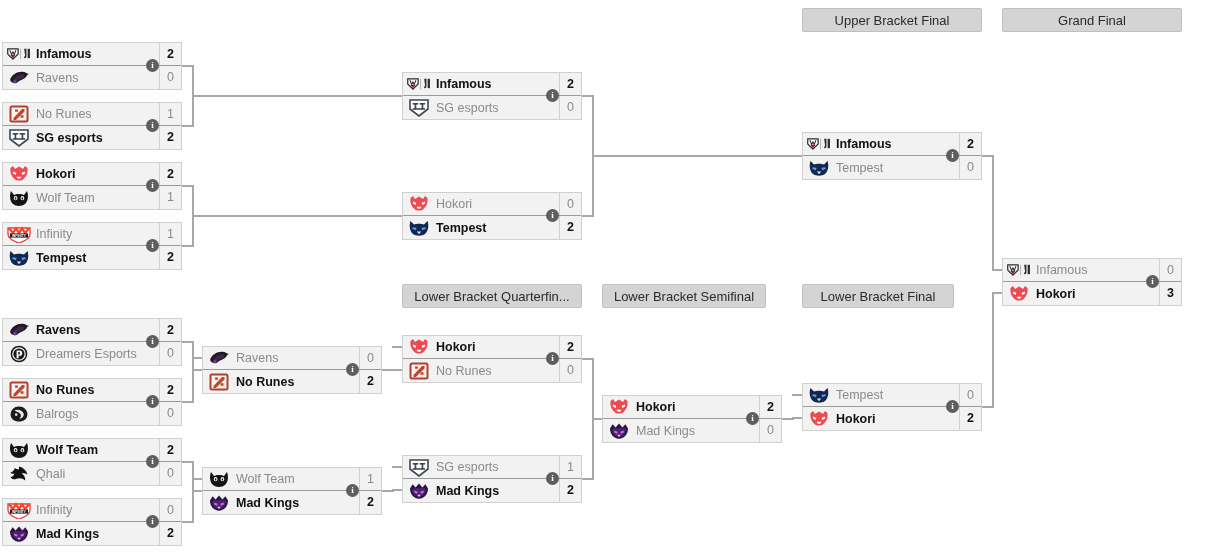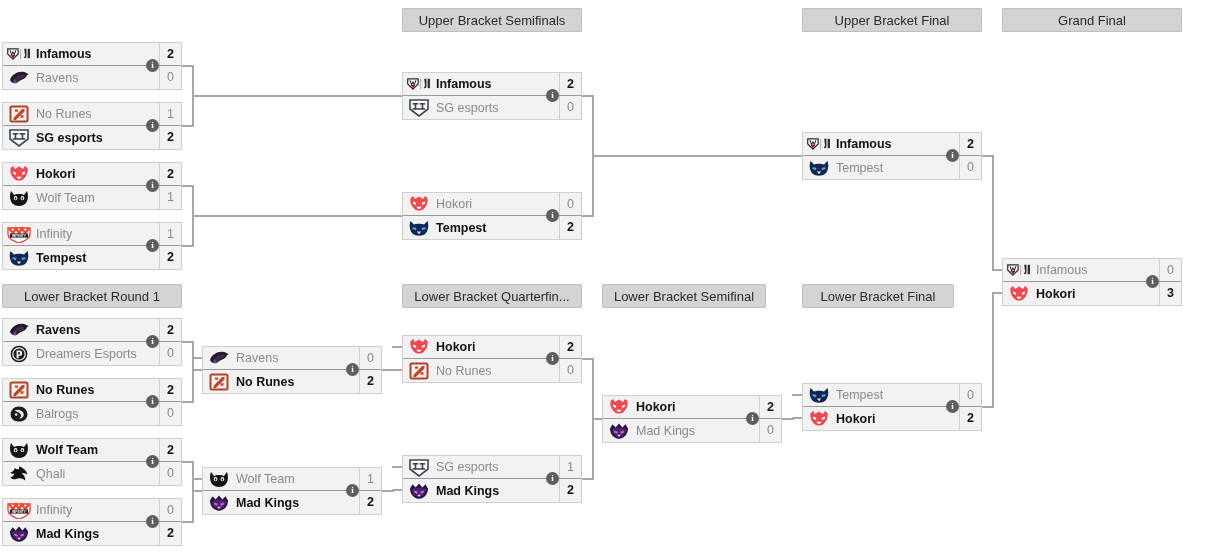--- a/index.html
+++ b/index.html
@@ -117,24 +117,22 @@
     background: #a8a8a8;
     z-index: 1;
   }
   .conn.h { height: 2px; }
   .conn.v { width: 2px; }
 </style>
 </head>
 <body>
 
 <div id="bracket">
-    <div class="round-header" style="left: 402px; top: 8px; width: 180px;">Upper Bracket Semifinals</div>
     <div class="round-header" style="left: 802px; top: 8px; width: 180px;">Upper Bracket Final</div>
     <div class="round-header" style="left: 1002px; top: 8px; width: 180px;">Grand Final</div>
-    <div class="round-header" style="left: 2px; top: 284px; width: 180px;">Lower Bracket Round 1</div>
     <div class="round-header" style="left: 402px; top: 284px; width: 180px;">Lower Bracket Quarterfin...</div>
     <div class="round-header" style="left: 602px; top: 284px; width: 164px;">Lower Bracket Semifinal</div>
     <div class="round-header" style="left: 802px; top: 284px; width: 152px;">Lower Bracket Final</div>
     <div class="match" style="left: 2px; top: 42px; width: 180px;">
       <div class="team-row top win">
         <span class="logo">
           <svg width="30" height="16" viewBox="0 0 30 16">
             <path d="M2 2 h12 v6 l-6 6 -6 -6 z" fill="#ffffff" stroke="#2a2a2a" stroke-width="1.4"></path>
             <path d="M4.5 3.5 l2 5 1.5-3 1.5 3 2-5" fill="none" stroke="#2a2a2a" stroke-width="1.2"></path>
             <path d="M5 9 l3 4 3-4 z" fill="#9e1020"></path>

